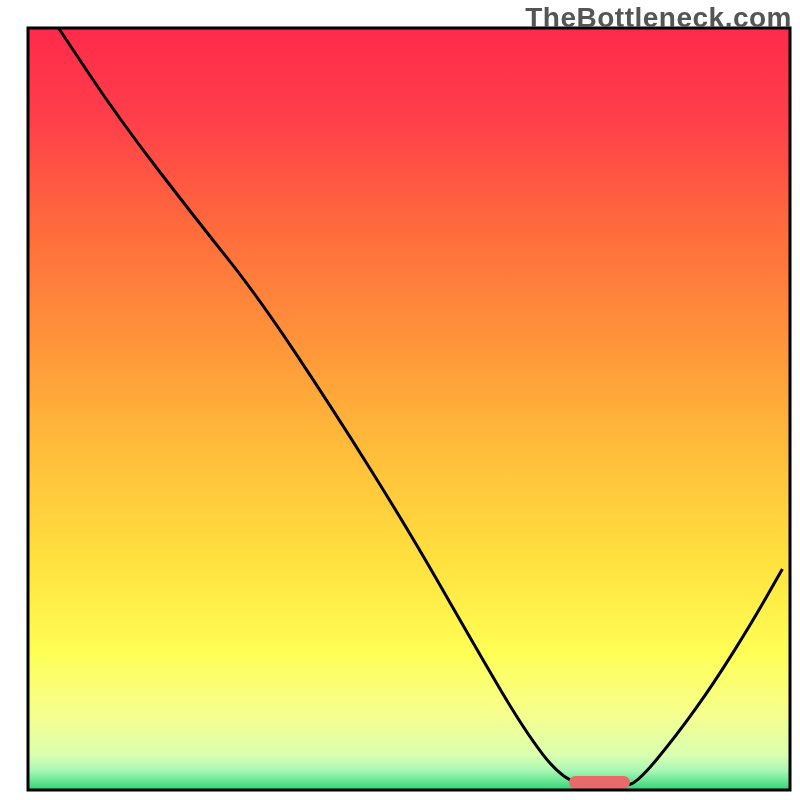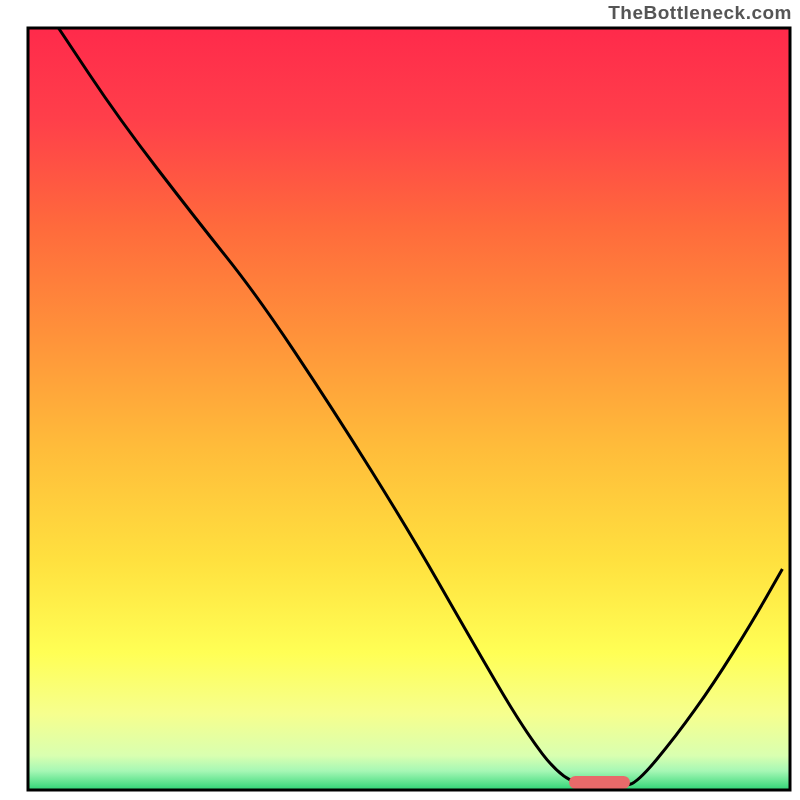--- a/index.html
+++ b/index.html
@@ -13,21 +13,21 @@
   }
   .frame {
     position: relative;
     width: 800px;
     height: 800px;
   }
   .watermark {
     position: absolute;
     top: 2px;
     right: 8px;
-    font-size: 19px;
+    font-size: 28px;
     font-weight: bold;
     color: #555;
     letter-spacing: 0.5px;
     z-index: 10;
   }
   svg.plot {
     position: absolute;
     left: 0;
     top: 0;
     width: 800px;

